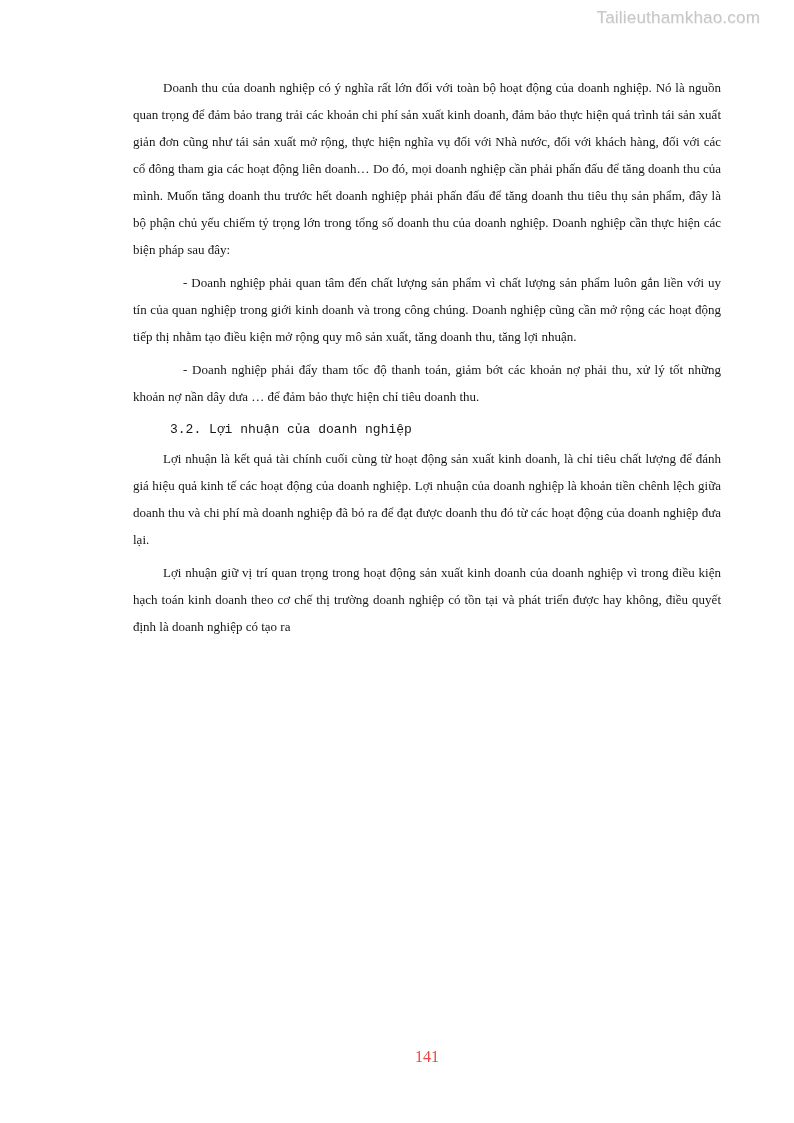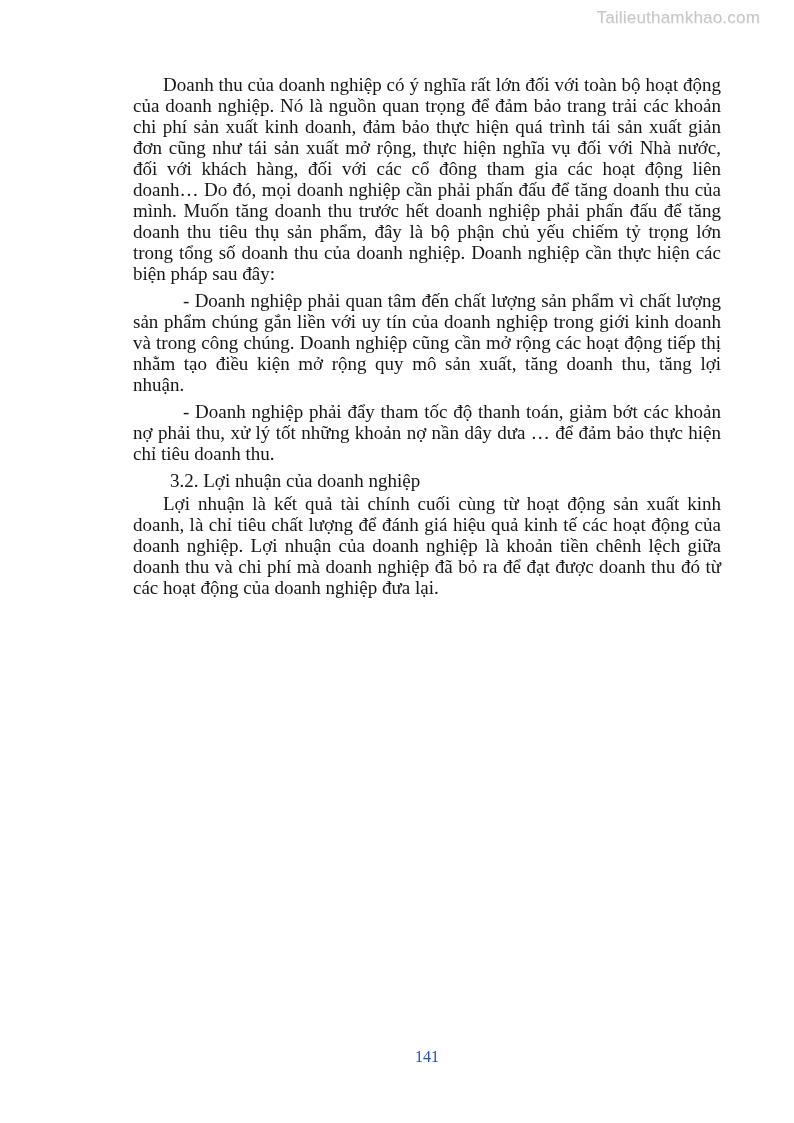--- a/index.html
+++ b/index.html
@@ -28,63 +28,65 @@
     letter-spacing: 0.2px;
     user-select: none;
   }
   .content {
     position: absolute;
     left: 133px;
     top: 74px;
     width: 588px;
   }
   .content p, .content h2 {
-    font-size: 19px;
-    line-height: 21px;
+    font-size: 13px;
+    line-height: 27px;
     text-align: justify;
     margin: 0 0 6px 0;
     font-weight: normal;
   }
   .para-indent { text-indent: 30px; }
   .bullet-indent { text-indent: 50px; }
   .heading {
     font-weight: bold;
     text-indent: 37px;
     text-align: left;
     margin: 0 0 2px 0 !important;
+    font-family: Liberation Mono, monospace;
   }
   .page-number {
     position: absolute;
     left: 133px;
     width: 588px;
     top: 1048px;
     text-align: center;
     font-size: 16px;
-    color: #1d4ed8;
+    color: #ef4444;
   }
 </style>
 </head>
 <body>
 
 <div class="page">
 
   <div class="watermark">Tailieuthamkhao.com</div>
 
   <div class="content">
 
     <p class="para-indent">Doanh thu của doanh nghiệp có ý nghĩa rất lớn đối với toàn bộ hoạt động của doanh nghiệp. Nó là nguồn quan trọng để đảm bảo trang trải các khoản chi phí sản xuất kinh doanh, đảm bảo thực hiện quá trình tái sản xuất giản đơn cũng như tái sản xuất mở rộng, thực hiện nghĩa vụ đối với Nhà nước, đối với khách hàng, đối với các cổ đông tham gia các hoạt động liên doanh… Do đó, mọi doanh nghiệp cần phải phấn đấu để tăng doanh thu của mình. Muốn tăng doanh thu trước hết doanh nghiệp phải phấn đấu để tăng doanh thu tiêu thụ sản phẩm, đây là bộ phận chủ yếu chiếm tỷ trọng lớn trong tổng số doanh thu của doanh nghiệp. Doanh nghiệp cần thực hiện các biện pháp sau đây:</p>
 
-    <p class="bullet-indent">- Doanh nghiệp phải quan tâm đến chất lượng sản phẩm vì chất lượng sản phẩm chúng gắn liền với uy tín của doanh nghiệp trong giới kinh doanh và trong công chúng. Doanh nghiệp cũng cần mở rộng các hoạt động tiếp thị nhằm tạo điều kiện mở rộng quy mô sản xuất, tăng doanh thu, tăng lợi nhuận.</p>
+    <p class="bullet-indent">- Doanh nghiệp phải quan tâm đến chất lượng sản phẩm vì chất lượng sản phẩm luôn gắn liền với uy tín của quan nghiệp trong giới kinh doanh và trong công chúng. Doanh nghiệp cũng cần mở rộng các hoạt động tiếp thị nhằm tạo điều kiện mở rộng quy mô sản xuất, tăng doanh thu, tăng lợi nhuận.</p>
 
 
     <p class="bullet-indent">- Doanh nghiệp phải đẩy tham tốc độ thanh toán, giảm bớt các khoản nợ phải thu, xử lý tốt những khoản nợ nần dây dưa … để đảm bảo thực hiện chỉ tiêu doanh thu.</p>
 
     <h2 class="heading">3.2. Lợi nhuận của doanh nghiệp</h2>
 
     <p class="para-indent">Lợi nhuận là kết quả tài chính cuối cùng từ hoạt động sản xuất kinh doanh, là chỉ tiêu chất lượng để đánh giá hiệu quả kinh tế các hoạt động của doanh nghiệp. Lợi nhuận của doanh nghiệp là khoản tiền chênh lệch giữa doanh thu và chi phí mà doanh nghiệp đã bỏ ra để đạt được doanh thu đó từ các hoạt động của doanh nghiệp đưa lại.</p>
 
 
+    <p class="para-indent">Lợi nhuận giữ vị trí quan trọng trong hoạt động sản xuất kinh doanh của doanh nghiệp vì trong điều kiện hạch toán kinh doanh theo cơ chế thị trường doanh nghiệp có tồn tại và phát triển được hay không, điều quyết định là doanh nghiệp có tạo ra</p>
 
   </div>
 
   <div class="page-number">141</div>
 
 </div>
 
 </body></html>

